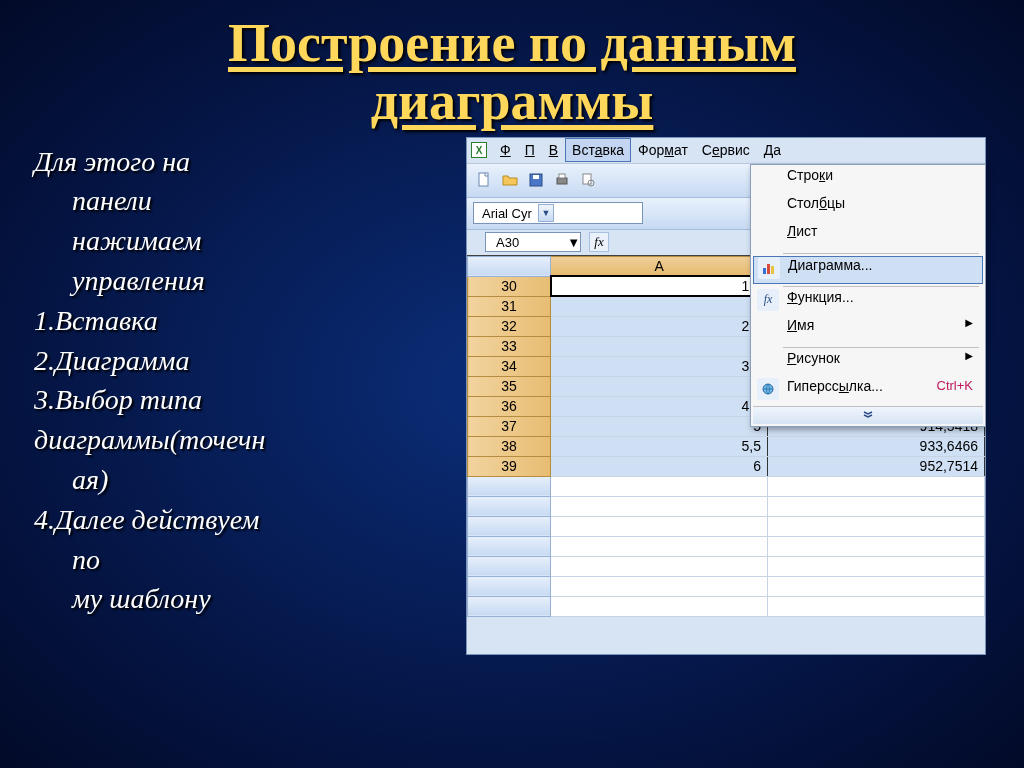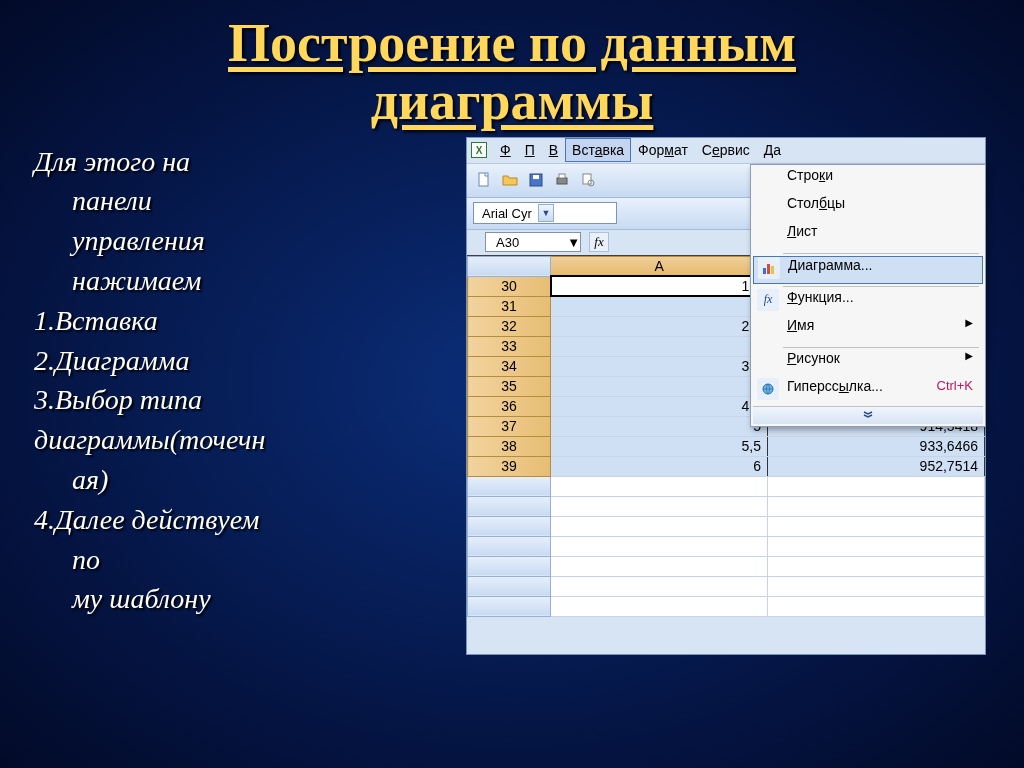--- a/index.html
+++ b/index.html
@@ -254,22 +254,22 @@
 
 <div class="slide-title">
   <span>Построение по данным</span><br>
   <span>диаграммы</span>
 </div>
 
 <div class="columns">
   <div class="left">
     <p>Для этого на</p>
     <p class="indent">панели</p>
+    <p class="indent">нажимаем</p>
     <p class="indent">управления</p>
-    <p class="indent">нажимаем</p>
     <p>1.Вставка</p>
     <p>2.Диаграмма</p>
     <p>3.Выбор типа</p>
     <p>диаграммы(точечн</p>
     <p class="indent2">ая)</p>
     <p>4.Далее действуем</p>
     <p class="indent2">по</p>
     <p class="indent2">му шаблону</p>
   </div>
 
@@ -312,21 +312,21 @@
         </span>
       <span class="tbtn">
           <svg viewBox="0 0 16 16">
             <rect x="3" y="2" width="8" height="10" fill="#fff" stroke="#888"></rect>
             <circle cx="11" cy="11" r="3" fill="none" stroke="#888"></circle>
           </svg>
         </span>
     </div>
 
     <div class="fontbar">
-      <div class="combo" style="width:144px">
+      <div class="combo" style="width:170px">
         <span class="cbtxt">Arial Cyr</span>
         <span class="cbarrow">▼</span>
       </div>
     </div>
 
     <div class="namebox-row">
       <div class="namebox">
         <span>A30</span>
         <span class="cbarrow">▼</span>
       </div>

